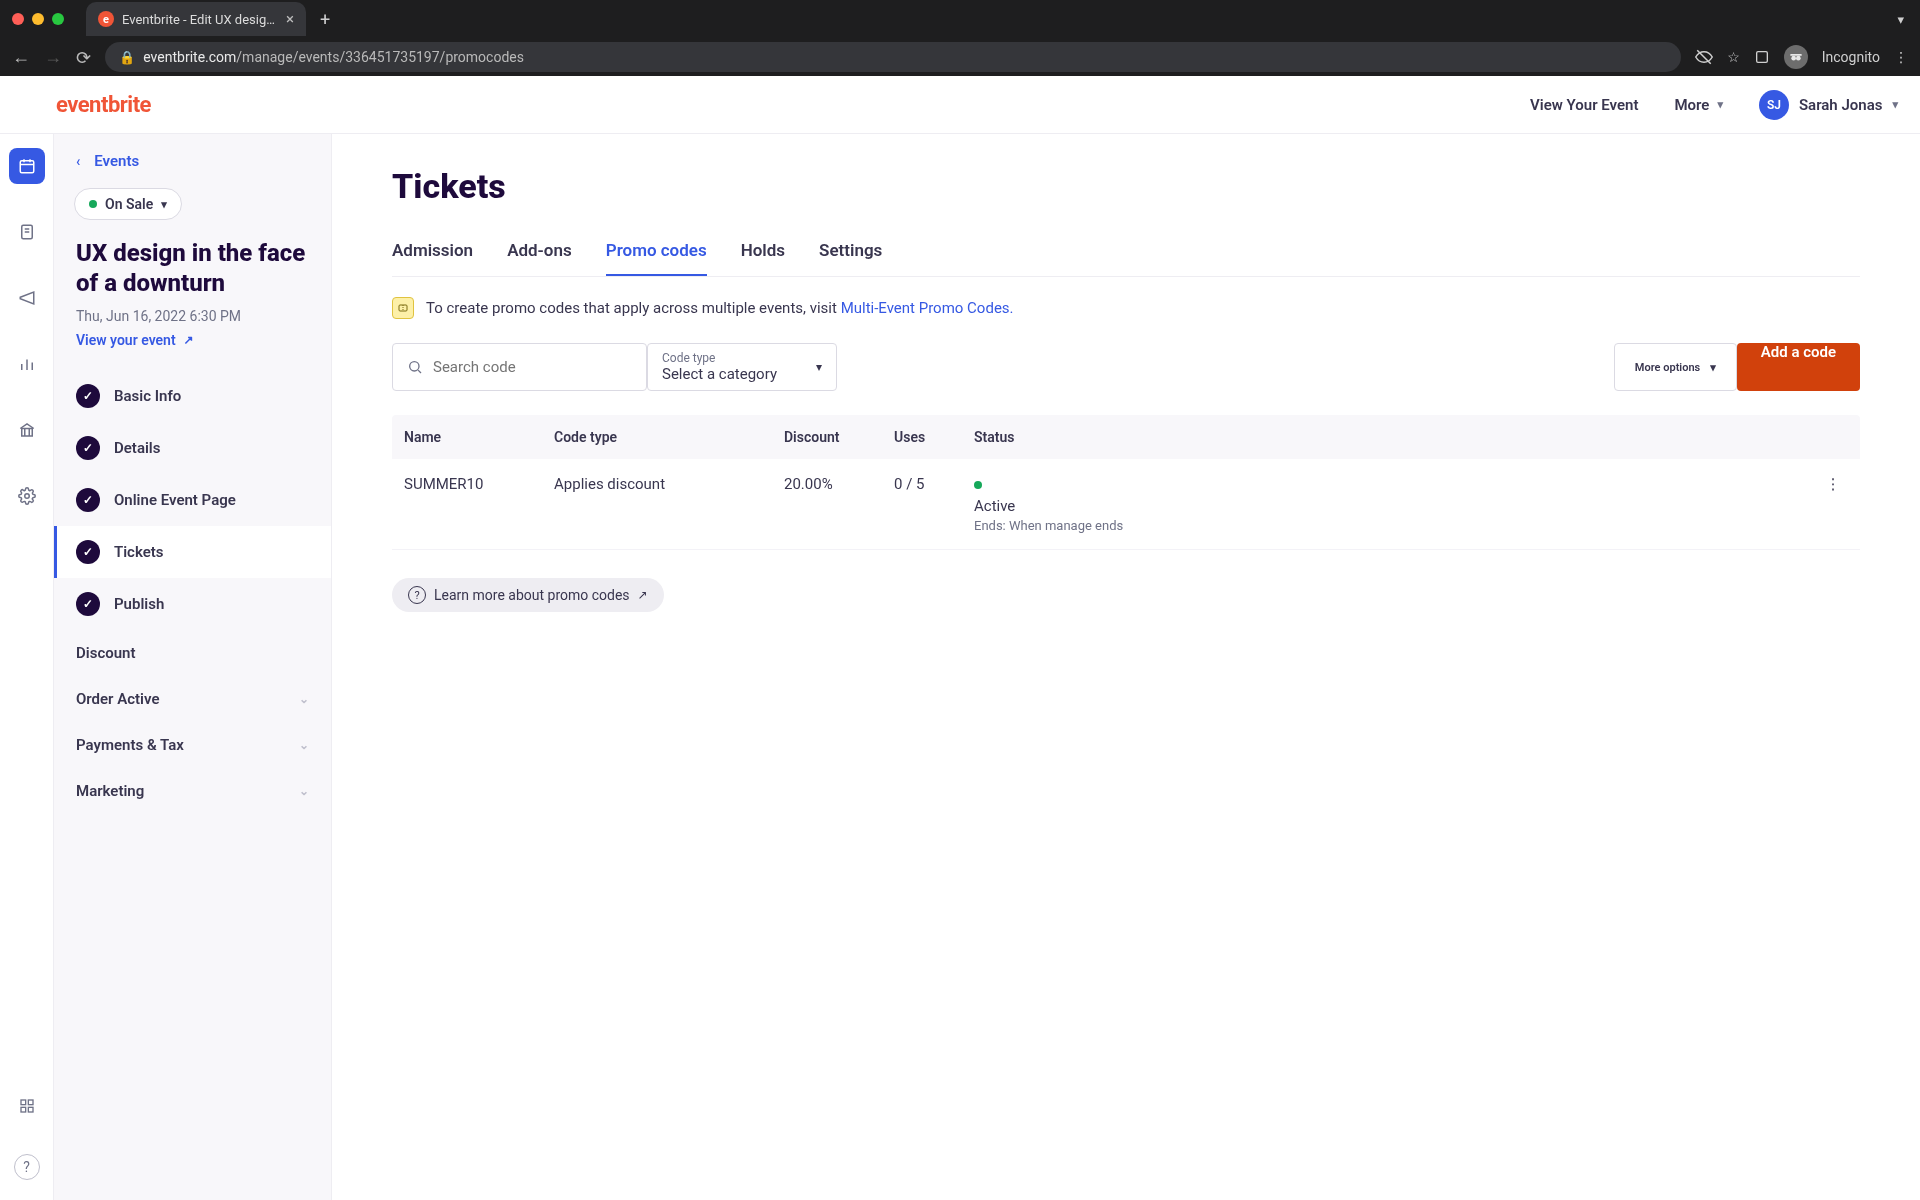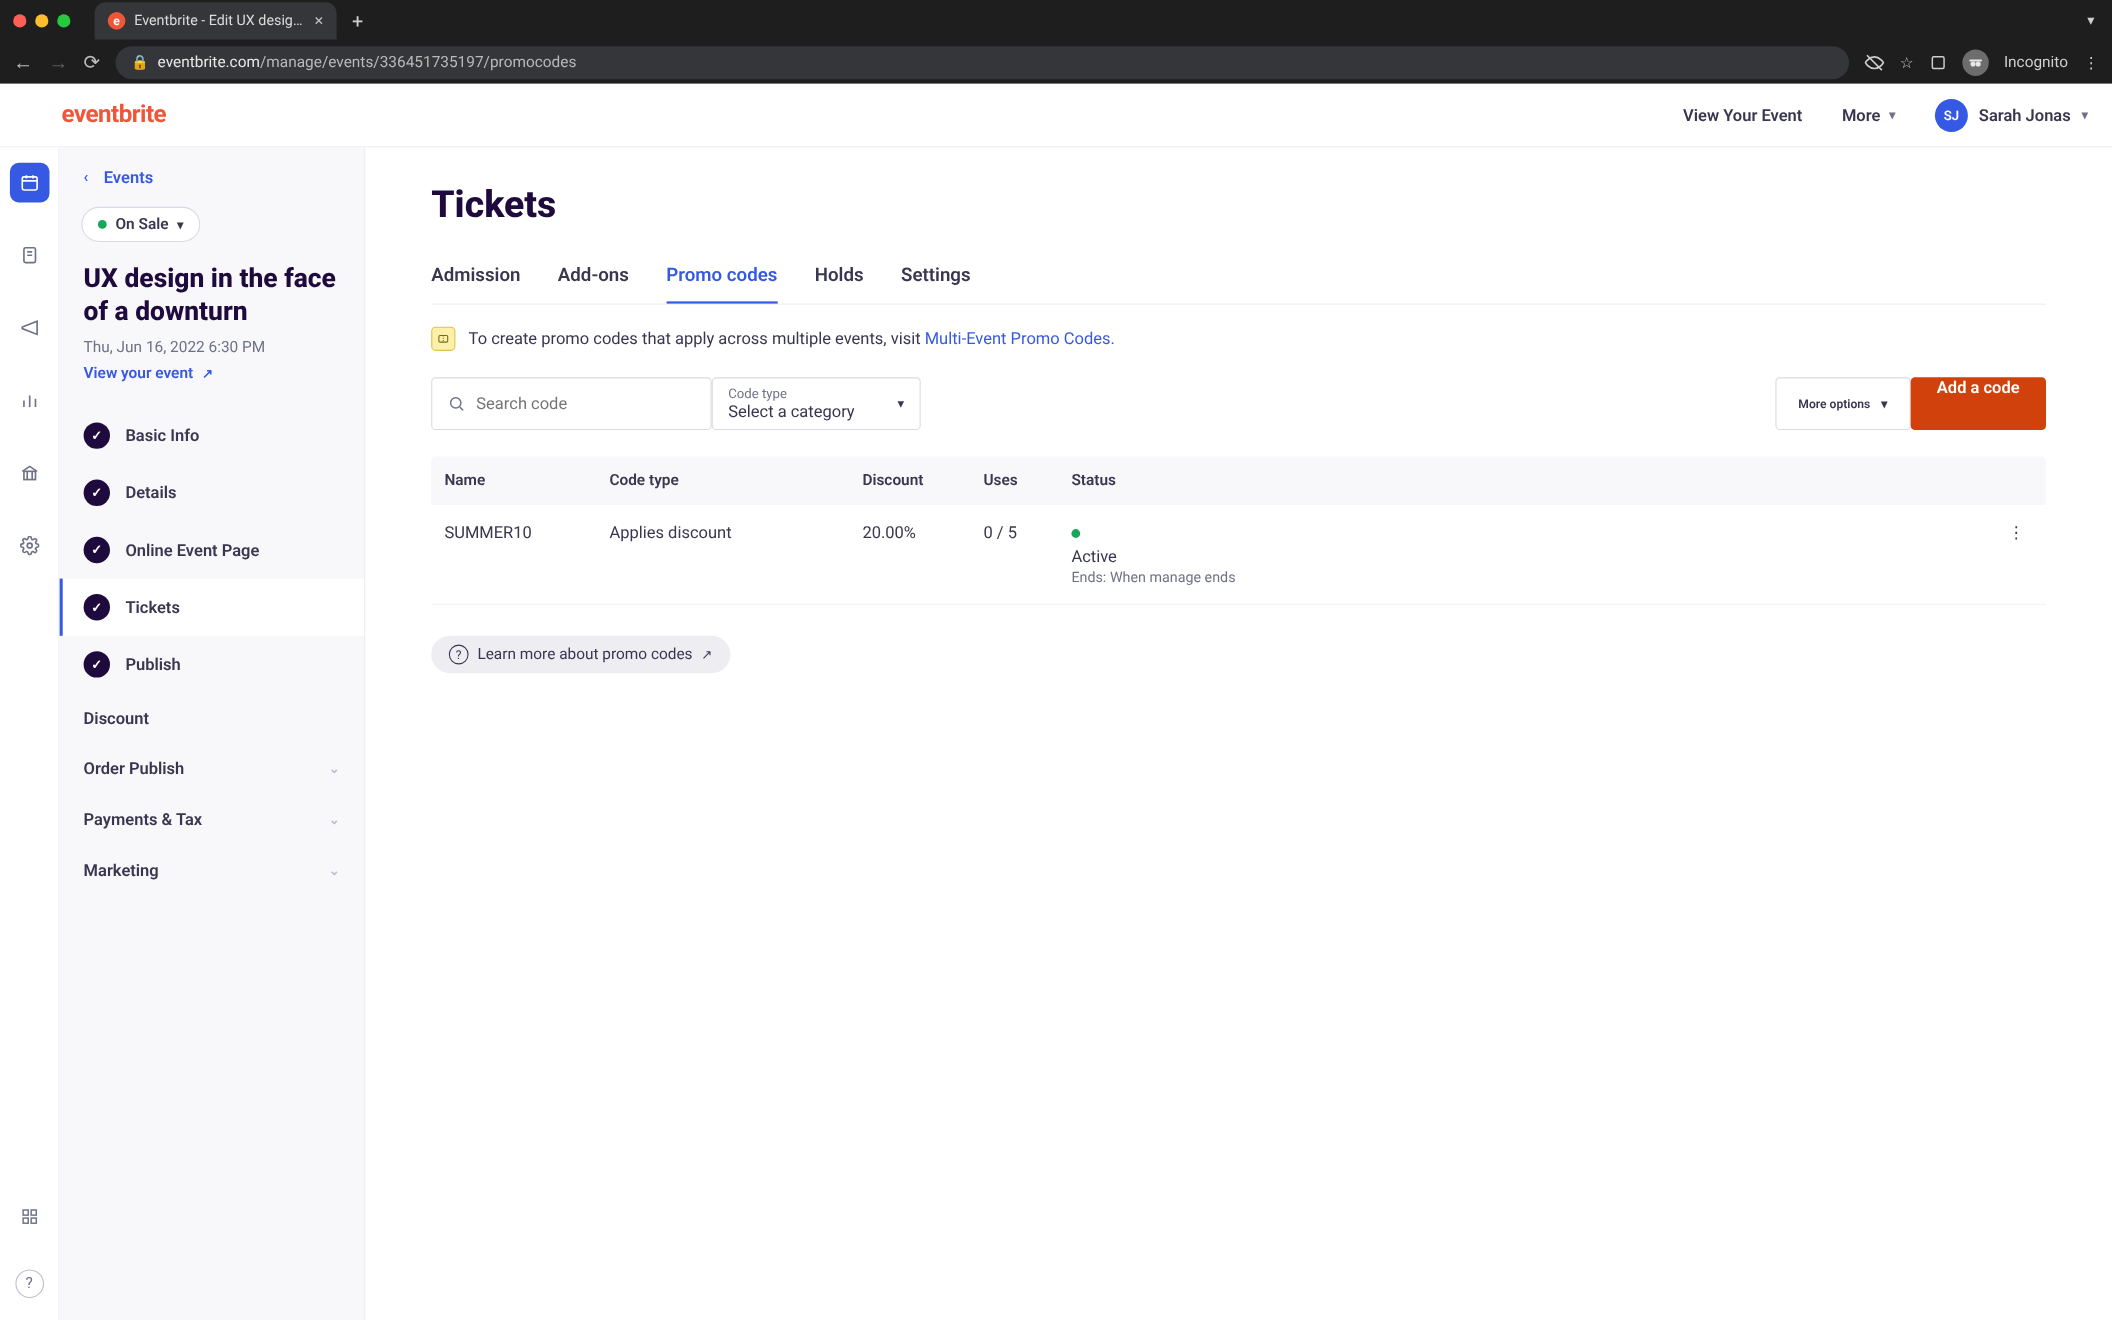--- a/index.html
+++ b/index.html
@@ -269,21 +269,21 @@
         <span>Tickets</span>
       </div>
       <div class="navitem">
         <span class="navcheck">✓</span>
         <span>Publish</span>
       </div>
       <div class="navsimple">
         <span>Discount</span>
       </div>
       <div class="navsimple">
-        <span>Order Publish</span>
+        <span>Order Active</span>
         <span class="exp">⌄</span>
       </div>
       <div class="navsimple">
         <span>Payments &amp; Tax</span>
         <span class="exp">⌄</span>
       </div>
       <div class="navsimple">
         <span>Marketing</span>
         <span class="exp">⌄</span>
       </div>

